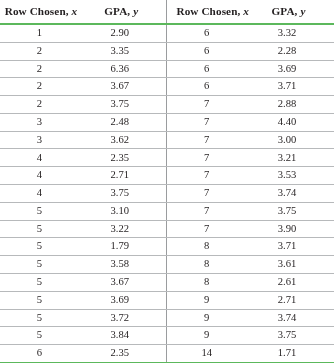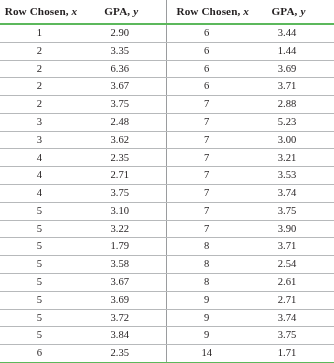--- a/index.html
+++ b/index.html
@@ -91,27 +91,27 @@
         <th class="col-shift-gpa"><span>GPA,</span>&nbsp;<span class="var">y</span></th>
         <th class="div-left pad-left-group"><span>Row Chosen,</span>&nbsp;<span class="var">x</span></th>
         <th class="col-shift-gpa"><span>GPA,</span>&nbsp;<span class="var">y</span></th>
       </tr>
     </thead>
     <tbody id="table-body">
         <tr>
           <td>1</td>
           <td class="col-shift-gpa">2.90</td>
           <td class="div-left pad-left-group">6</td>
-          <td class="col-shift-gpa">3.44</td>
+          <td class="col-shift-gpa">3.32</td>
         </tr>
         <tr>
           <td>2</td>
           <td class="col-shift-gpa">3.35</td>
           <td class="div-left pad-left-group">6</td>
-          <td class="col-shift-gpa">1.44</td>
+          <td class="col-shift-gpa">2.28</td>
         </tr>
         <tr>
           <td>2</td>
           <td class="col-shift-gpa">6.36</td>
           <td class="div-left pad-left-group">6</td>
           <td class="col-shift-gpa">3.69</td>
         </tr>
         <tr>
           <td>2</td>
           <td class="col-shift-gpa">3.67</td>
@@ -121,21 +121,21 @@
         <tr>
           <td>2</td>
           <td class="col-shift-gpa">3.75</td>
           <td class="div-left pad-left-group">7</td>
           <td class="col-shift-gpa">2.88</td>
         </tr>
         <tr>
           <td>3</td>
           <td class="col-shift-gpa">2.48</td>
           <td class="div-left pad-left-group">7</td>
-          <td class="col-shift-gpa">5.23</td>
+          <td class="col-shift-gpa">4.40</td>
         </tr>
         <tr>
           <td>3</td>
           <td class="col-shift-gpa">3.62</td>
           <td class="div-left pad-left-group">7</td>
           <td class="col-shift-gpa">3.00</td>
         </tr>
         <tr>
           <td>4</td>
           <td class="col-shift-gpa">2.35</td>
@@ -169,21 +169,21 @@
         <tr>
           <td>5</td>
           <td class="col-shift-gpa">1.79</td>
           <td class="div-left pad-left-group">8</td>
           <td class="col-shift-gpa">3.71</td>
         </tr>
         <tr>
           <td>5</td>
           <td class="col-shift-gpa">3.58</td>
           <td class="div-left pad-left-group">8</td>
-          <td class="col-shift-gpa">2.54</td>
+          <td class="col-shift-gpa">3.61</td>
         </tr>
         <tr>
           <td>5</td>
           <td class="col-shift-gpa">3.67</td>
           <td class="div-left pad-left-group">8</td>
           <td class="col-shift-gpa">2.61</td>
         </tr>
         <tr>
           <td>5</td>
           <td class="col-shift-gpa">3.69</td>

